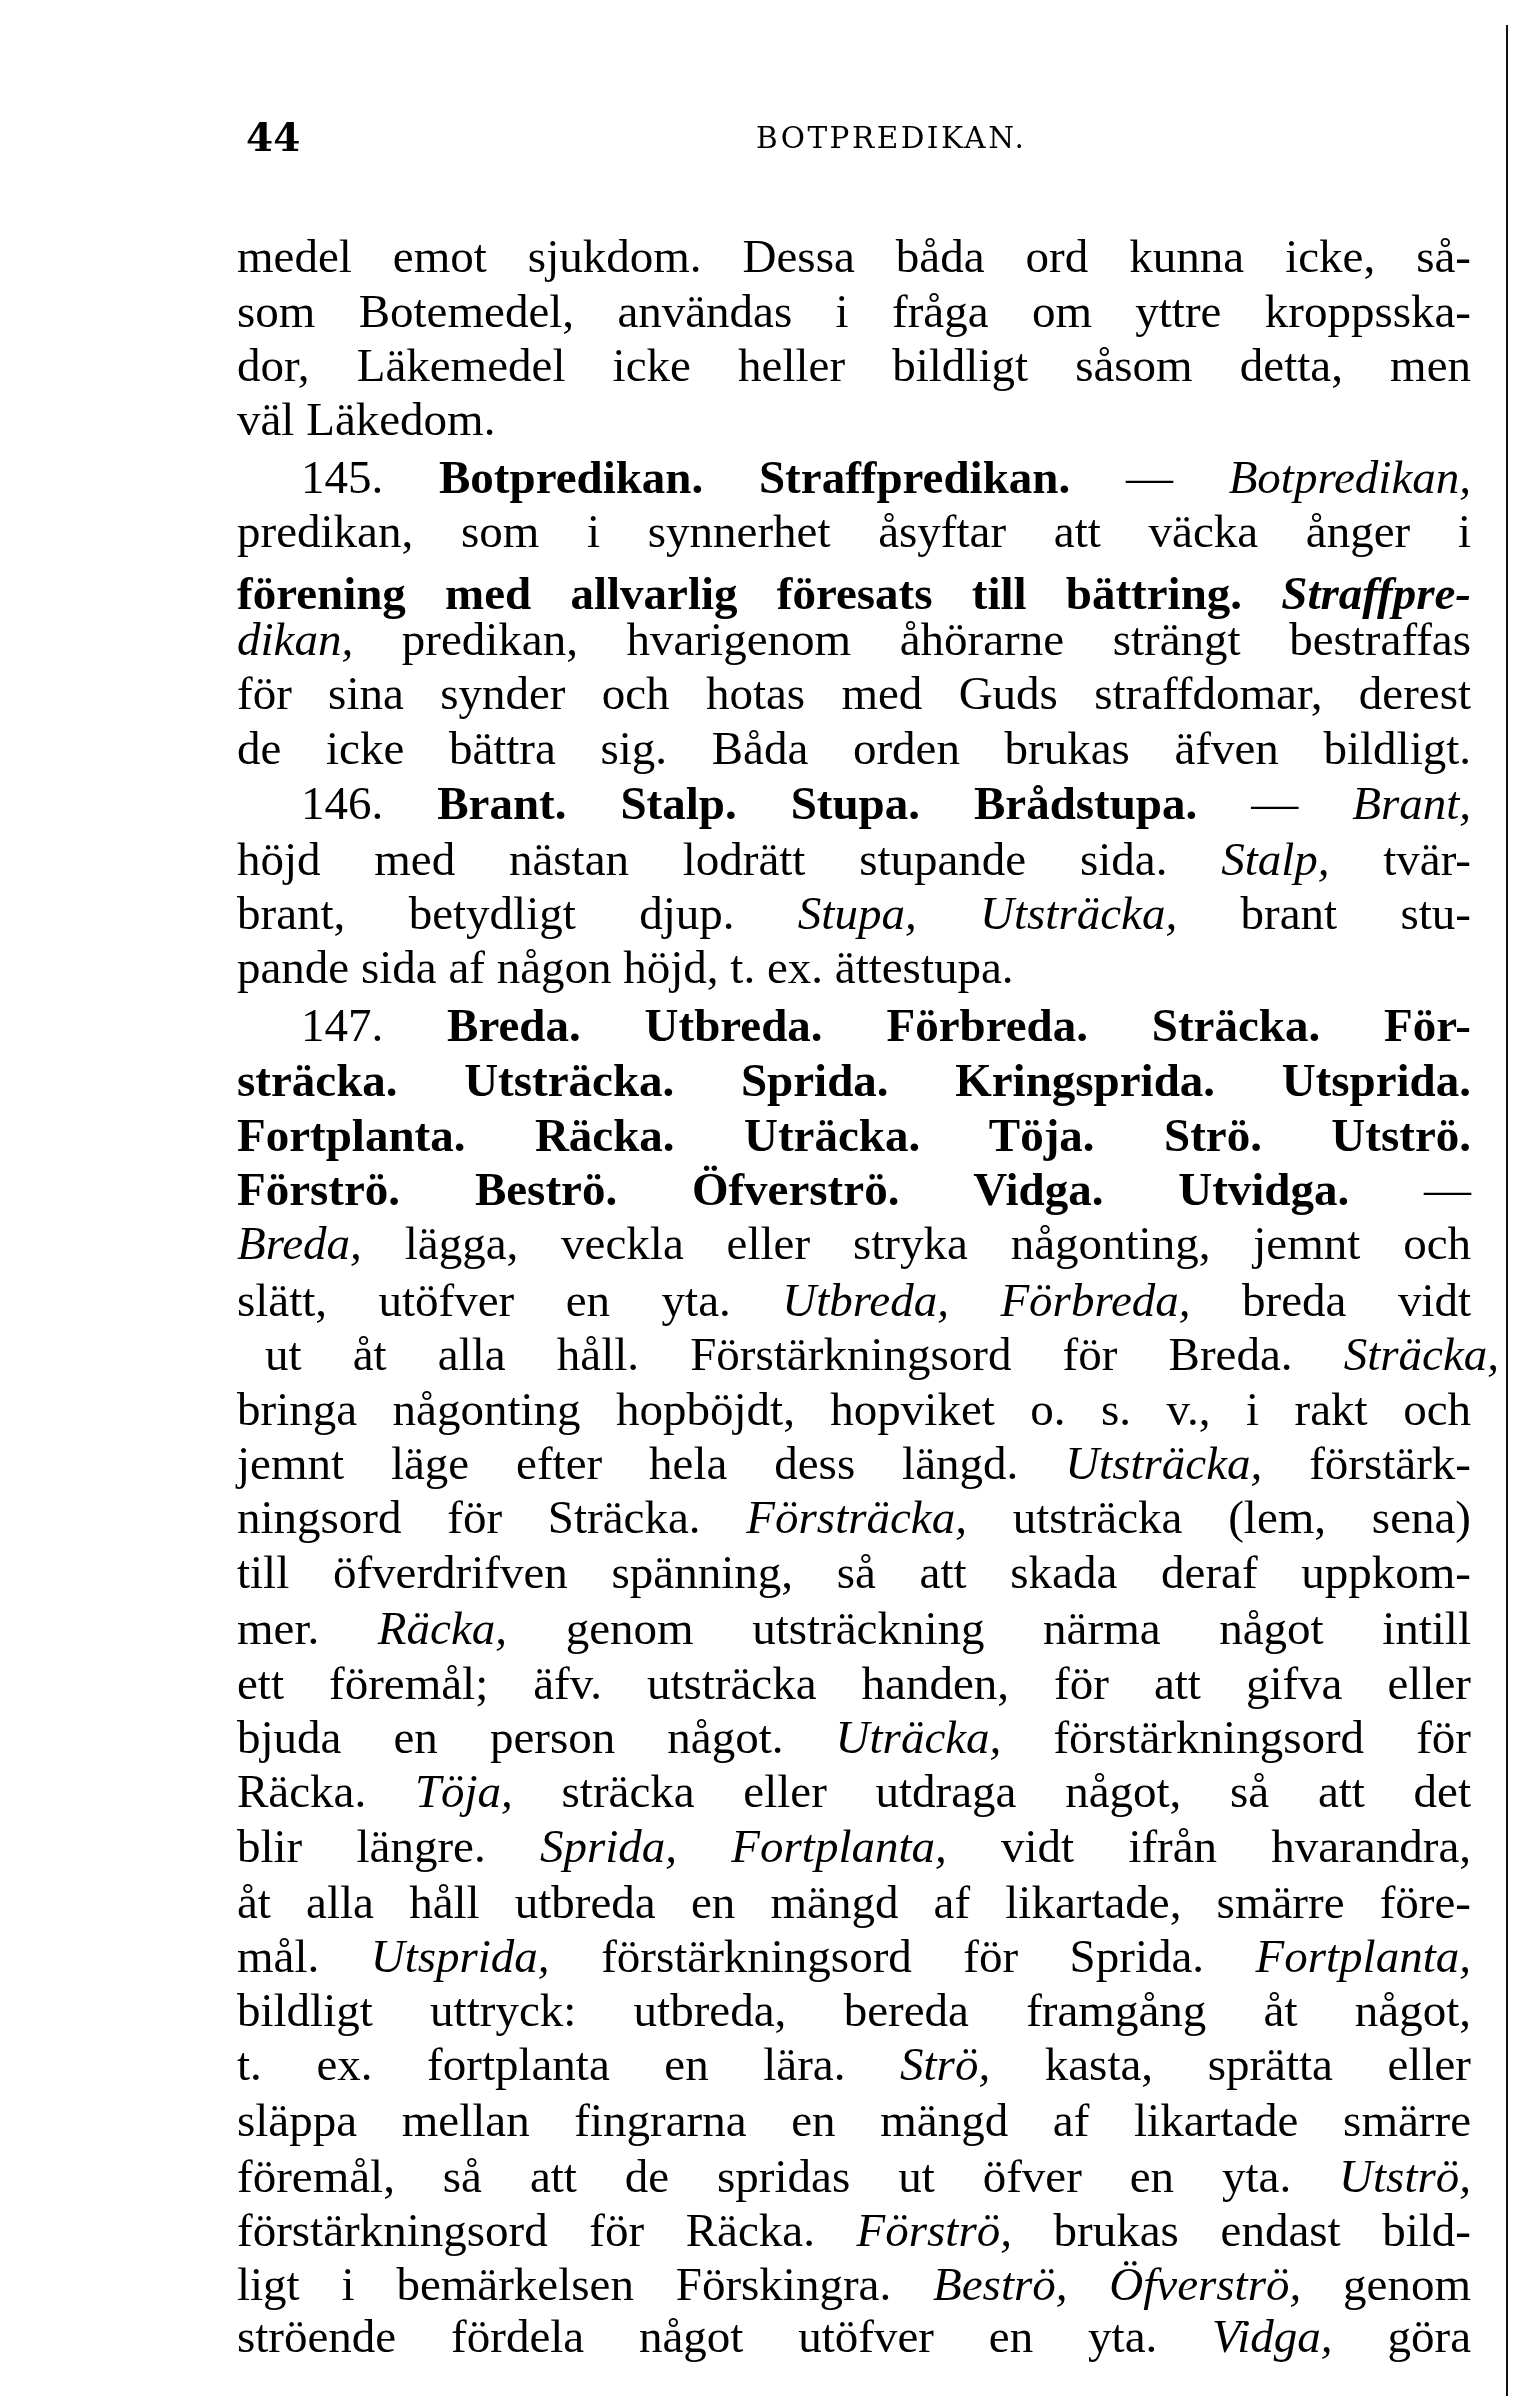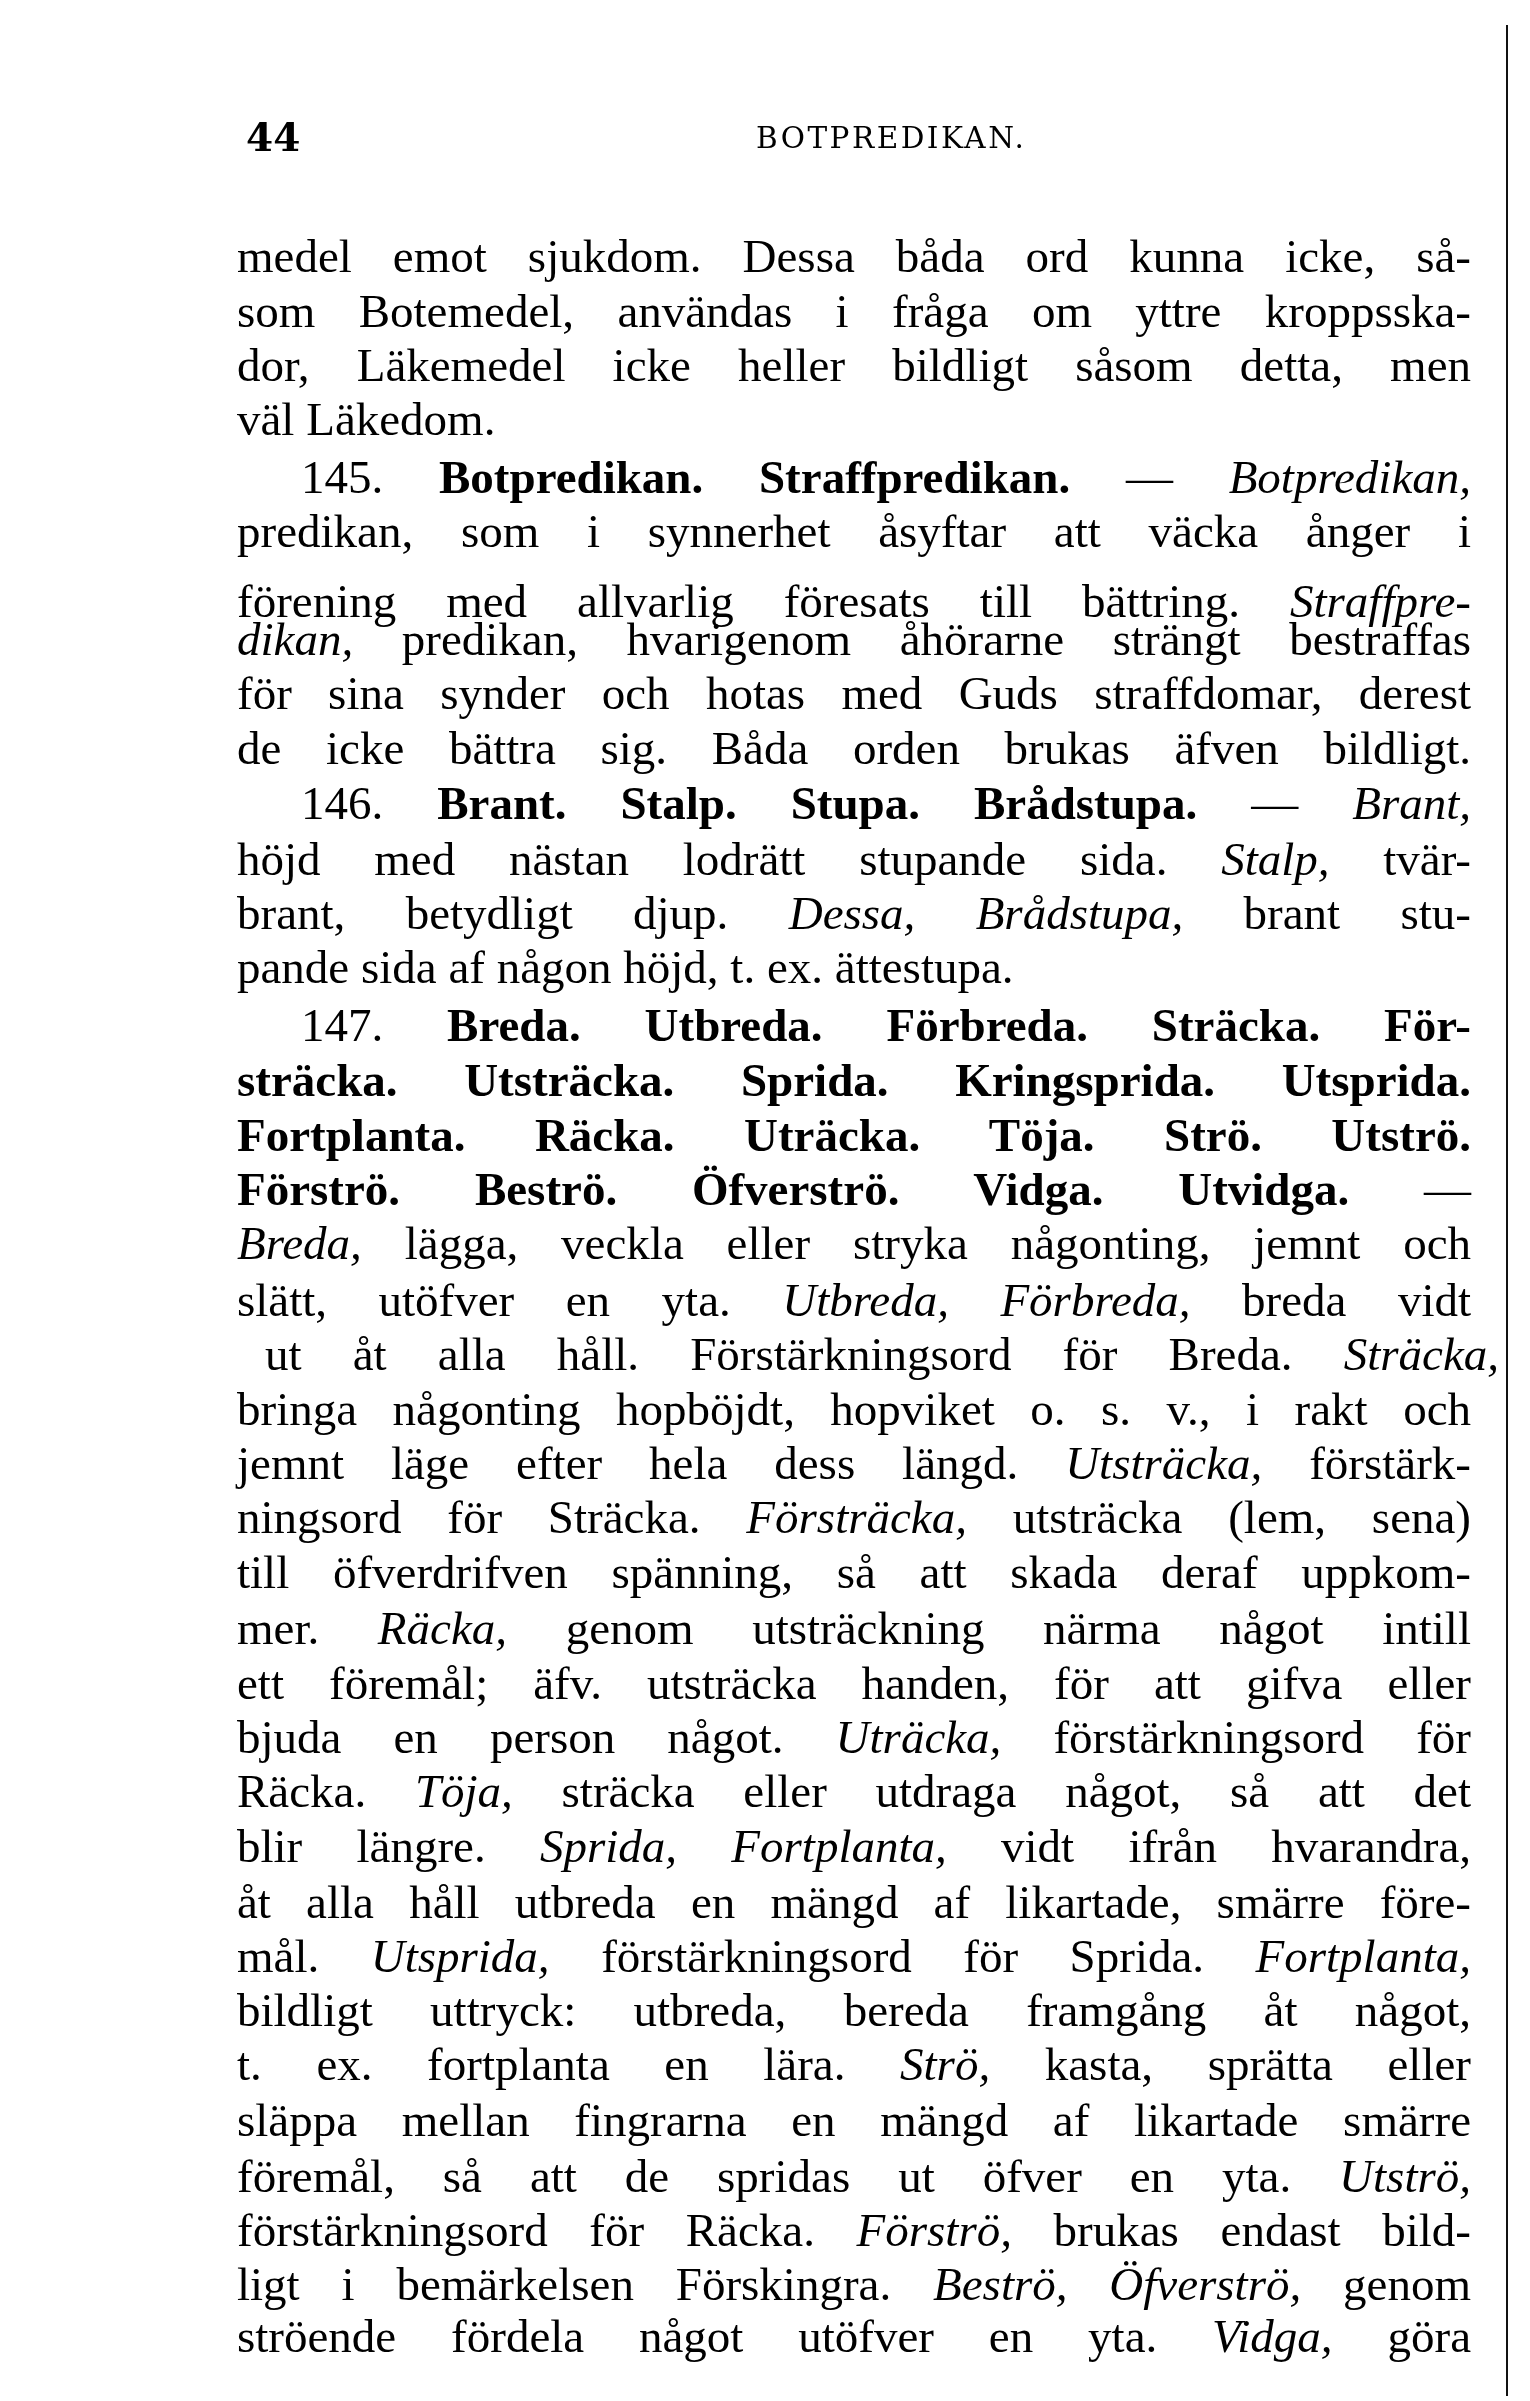--- a/index.html
+++ b/index.html
@@ -30,27 +30,27 @@
     <span class="running-title">BOTPREDIKAN.</span>
   </div>
 
   <div class="body-text" id="body-text">
       <div class="line" style="top: 20px;"><span>medel emot sjukdom.  Dessa båda ord kunna icke, så-</span></div>
       <div class="line" style="top: 75px;"><span>som Botemedel, användas i fråga om yttre kroppsska-</span></div>
       <div class="line" style="top: 129px;"><span>dor, Läkemedel icke heller bildligt såsom detta, men</span></div>
       <div class="line last" style="top: 183px;"><span>väl Läkedom.</span></div>
       <div class="line indent" style="top: 241px;"><span>145. </span><span class="b">Botpredikan. Straffpredikan.</span><span> — </span><span class="i">Botpredikan,</span></div>
       <div class="line" style="top: 295px;"><span>predikan, som i synnerhet åsyftar att väcka ånger i</span></div>
-      <div class="line" style="top: 365px;"><span>förening med allvarlig föresats till bättring.  </span><span class="i">Straffpre-</span></div>
+      <div class="line" style="top: 357px; font-weight: bold;"><span>förening med allvarlig föresats till bättring.  </span><span class="i">Straffpre-</span></div>
       <div class="line" style="top: 403px;"><span class="i">dikan,</span><span> predikan, hvarigenom åhörarne strängt bestraffas</span></div>
       <div class="line" style="top: 457px;"><span>för sina synder och hotas med Guds straffdomar, derest</span></div>
       <div class="line" style="top: 512px;"><span>de icke bättra sig.  Båda orden brukas äfven bildligt.</span></div>
       <div class="line indent" style="top: 567px;"><span>146. </span><span class="b">Brant. Stalp. Stupa. Brådstupa.</span><span> — </span><span class="i">Brant,</span></div>
       <div class="line" style="top: 623px;"><span>höjd med nästan lodrätt stupande sida.  </span><span class="i">Stalp,</span><span> tvär-</span></div>
-      <div class="line" style="top: 677px;"><span>brant, betydligt djup.  </span><span class="i">Dessa, Brådstupa,</span><span> brant stu-</span></div>
+      <div class="line" style="top: 677px;"><span>brant, betydligt djup.  </span><span class="i">Stupa, Utsträcka,</span><span> brant stu-</span></div>
       <div class="line last" style="top: 731px;"><span>pande sida af någon höjd, t. ex. ättestupa.</span></div>
       <div class="line indent" style="top: 789px;"><span>147. </span><span class="b">Breda. Utbreda. Förbreda. Sträcka. För-</span></div>
       <div class="line" style="top: 844px;"><span class="b">sträcka. Utsträcka. Sprida. Kringsprida. Utsprida.</span></div>
       <div class="line" style="top: 899px;"><span class="b">Fortplanta. Räcka. Uträcka. Töja. Strö. Utströ.</span></div>
       <div class="line" style="top: 953px;"><span class="b">Förströ. Beströ. Öfverströ. Vidga. Utvidga.</span><span> —</span></div>
       <div class="line" style="top: 1007px;"><span class="i">Breda,</span><span> lägga, veckla eller stryka någonting, jemnt och</span></div>
       <div class="line" style="top: 1064px;"><span>slätt, utöfver en yta.  </span><span class="i">Utbreda, Förbreda,</span><span> breda vidt</span></div>
       <div class="line" style="top: 1118px; margin-left: 28px;"><span>ut åt alla håll.  Förstärkningsord för Breda.  </span><span class="i">Sträcka,</span></div>
       <div class="line" style="top: 1173px;"><span>bringa någonting hopböjdt, hopviket o. s. v., i rakt och</span></div>
       <div class="line" style="top: 1227px;"><span>jemnt läge efter hela dess längd.  </span><span class="i">Utsträcka,</span><span> förstärk-</span></div>

